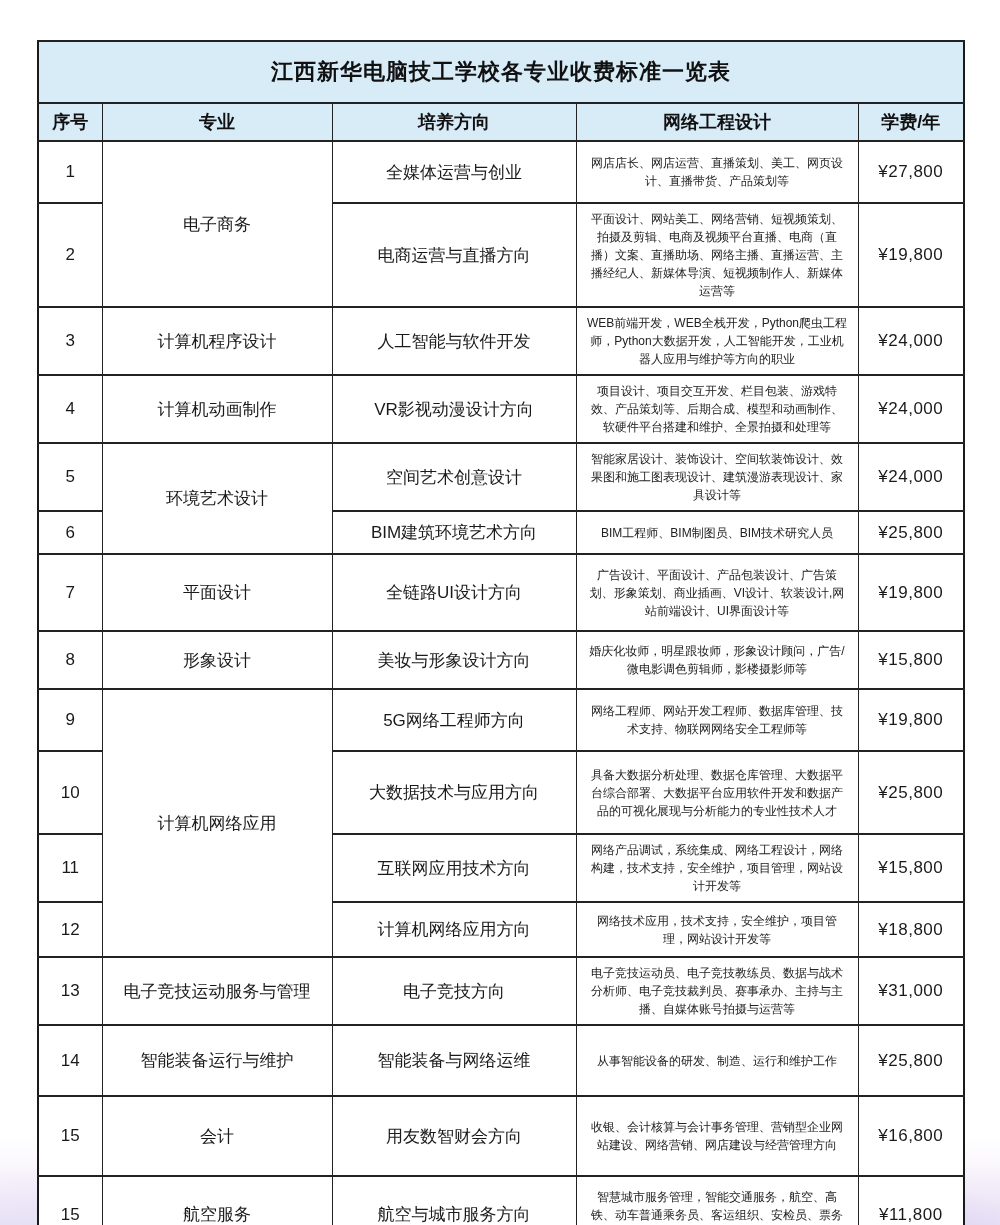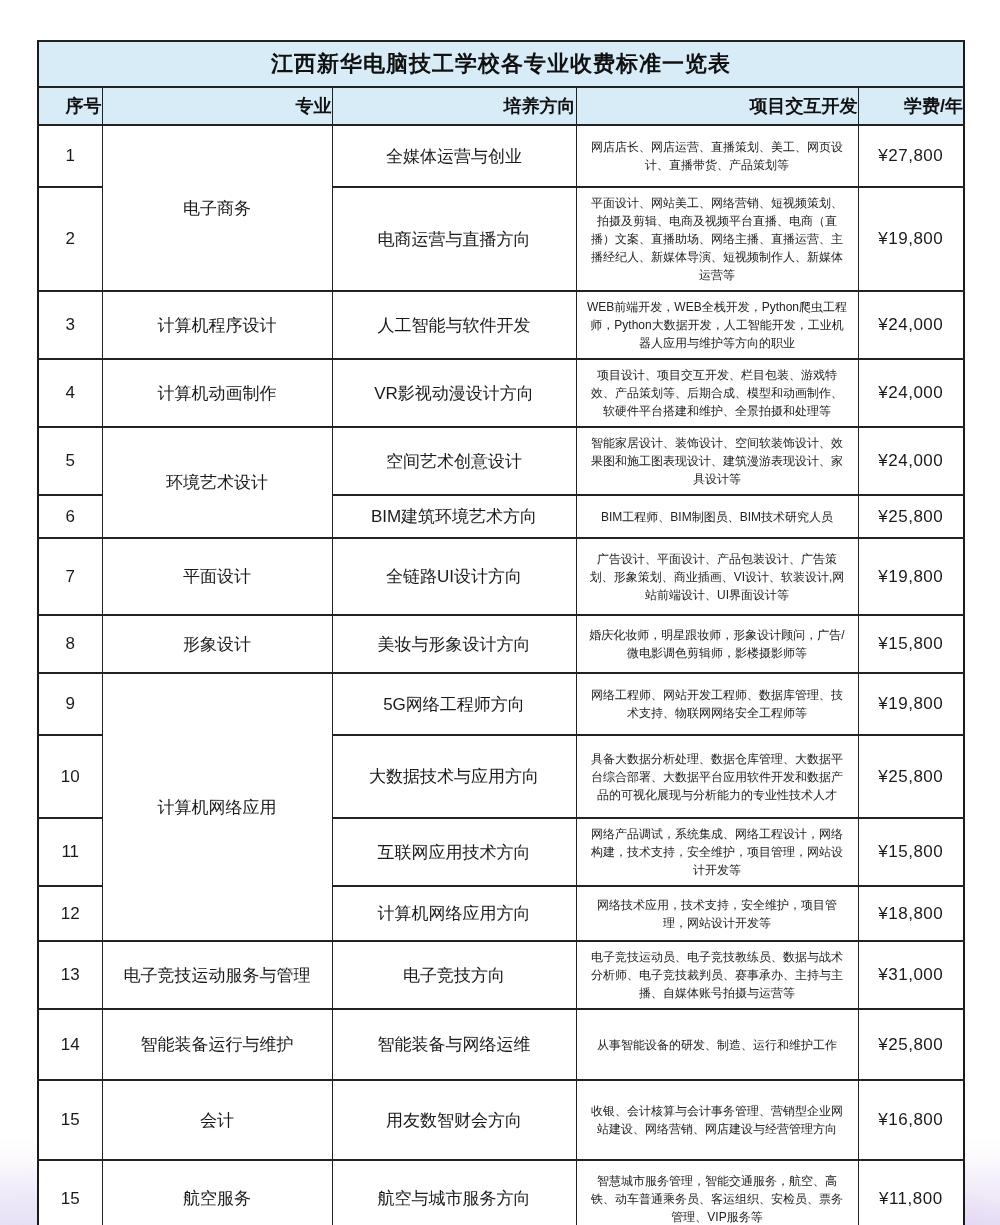--- a/index.html
+++ b/index.html
@@ -36,35 +36,35 @@
 
   .fee-table th, .fee-table td {
     border: 1px solid #222222;
     border-top-width: 2px;
     border-bottom-width: 2px;
     overflow: hidden;
   }
   .fee-table { border: 2px solid #1a1a1a; }
 
   .title-cell {
-    height: 46px;
+    height: 62px;
     background: #d8ecf8;
     font-size: 22px;
     font-weight: bold;
     text-align: center;
     letter-spacing: 1px;
     color: #111111;
   }
 
   .header-row th {
     height: 38px;
     background: #d8ecf8;
     font-size: 18px;
     font-weight: bold;
-    text-align: right;
+    text-align: center;
     color: #111111;
   }
 
   td.no-cell {
     text-align: center;
     font-size: 17px;
   }
   td.major-cell {
     text-align: center;
     font-size: 17px;
@@ -102,21 +102,21 @@
       <col style="width:106px">
     </colgroup>
     <thead>
       <tr>
         <th class="title-cell" colspan="5">江西新华电脑技工学校各专业收费标准一览表</th>
       </tr>
       <tr class="header-row">
         <th>序号</th>
         <th>专业</th>
         <th>培养方向</th>
-        <th>项目交互开发</th>
+        <th>网络工程设计</th>
         <th>学费/年</th>
       </tr>
     </thead>
     <tbody id="table-body">
         <tr style="height: 62px;">
           <td class="no-cell">1</td>
           <td class="major-cell" rowspan="2">电子商务</td>
           <td class="dir-cell">全媒体运营与创业</td>
           <td class="jobs-cell">网店店长、网店运营、直播策划、美工、网页设计、直播带货、产品策划等</td>
           <td class="fee-cell">¥27,800</td>

